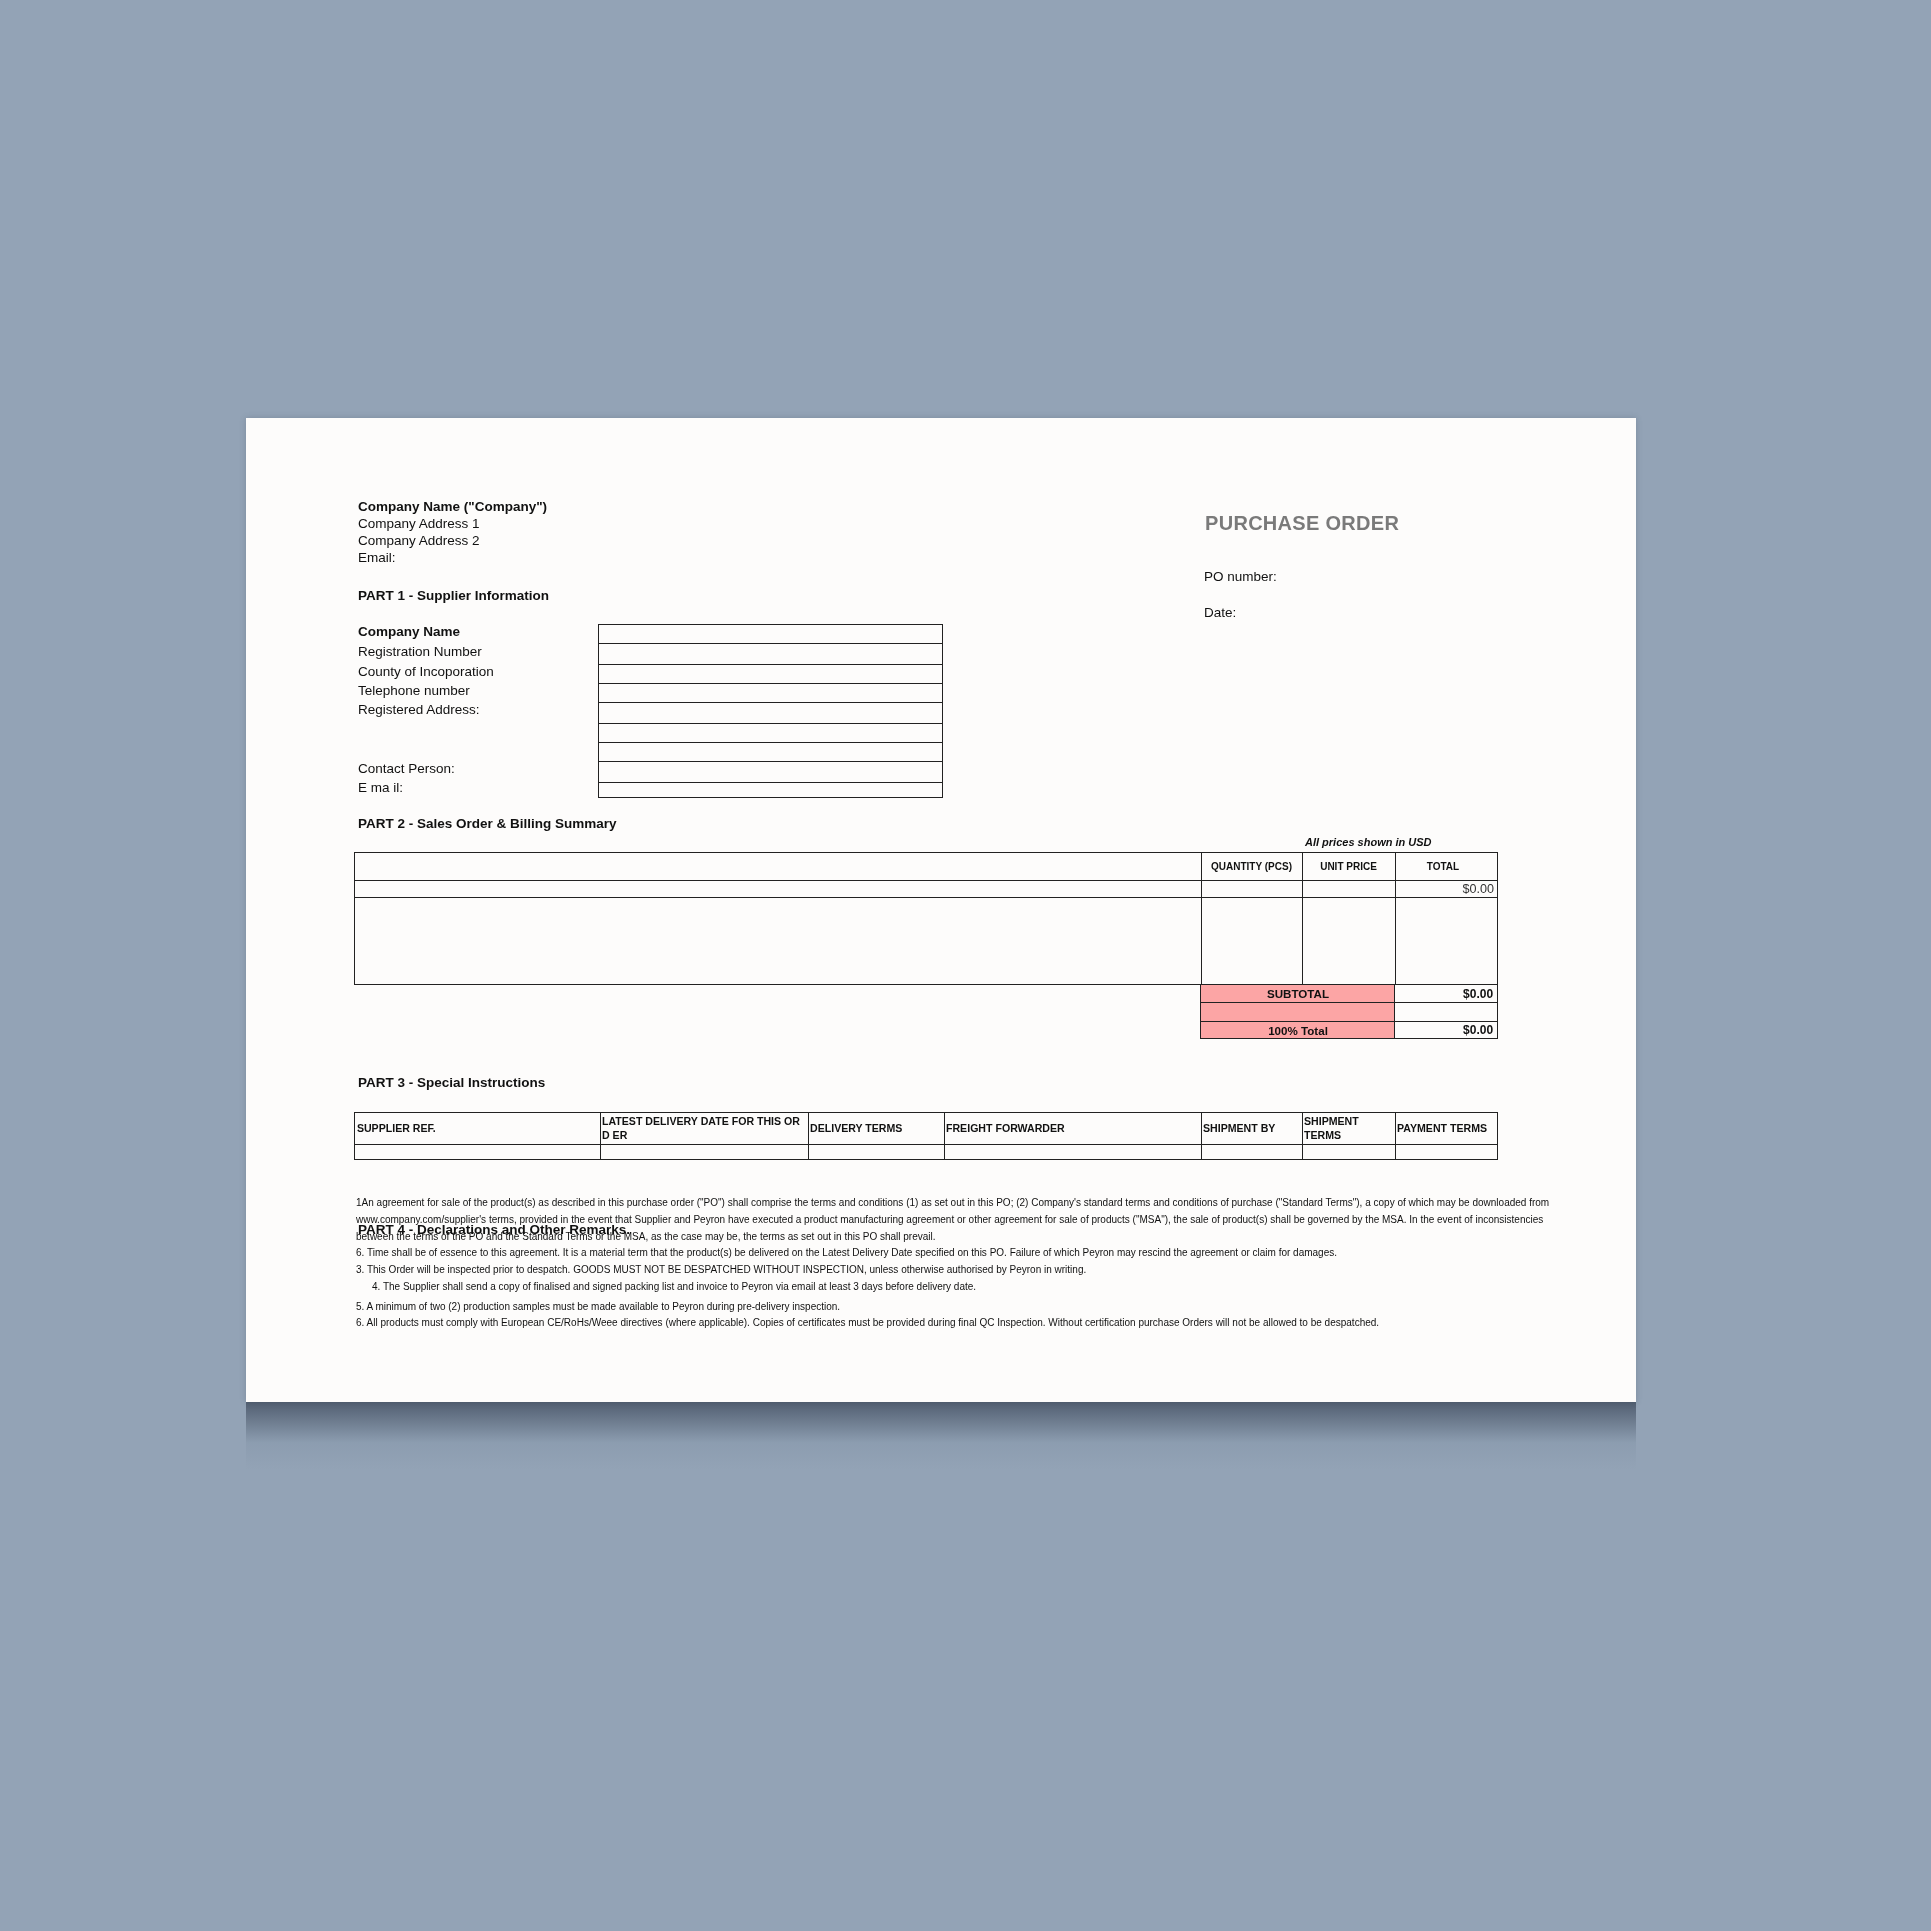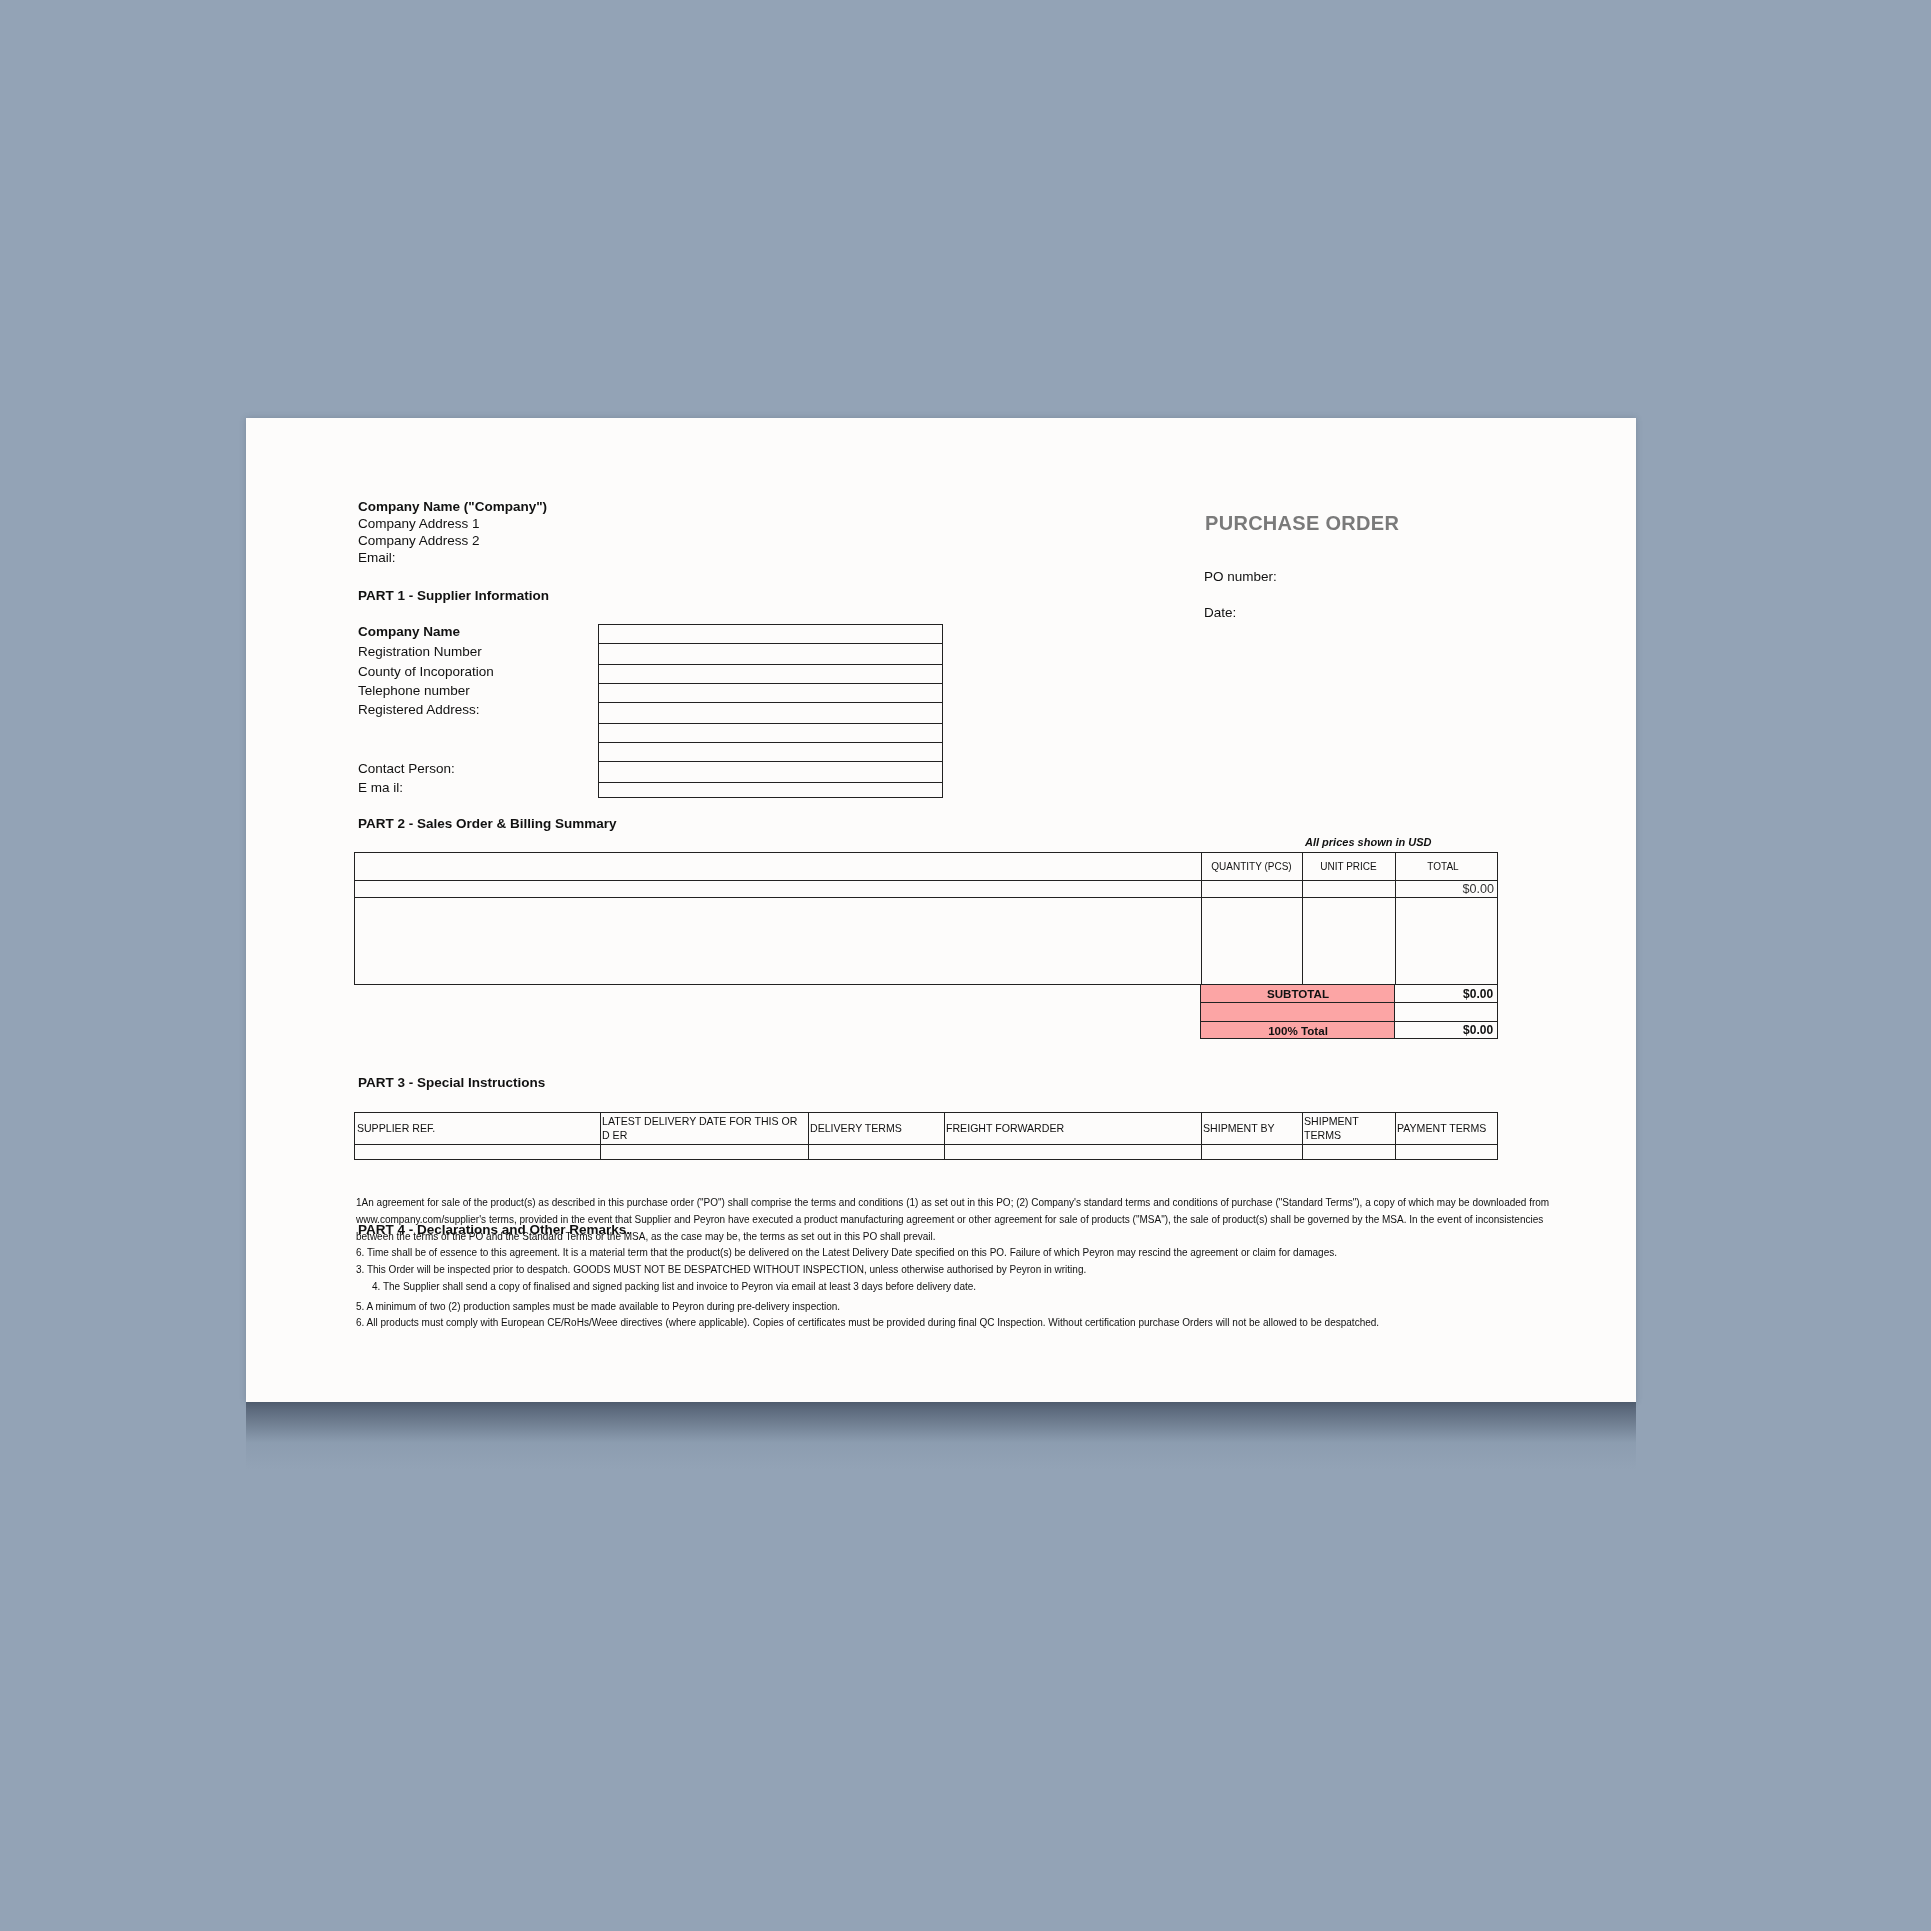--- a/index.html
+++ b/index.html
@@ -21,21 +21,21 @@
   .abs { position:absolute; white-space:nowrap; }
   .t14 { font-size:13.5px; line-height:16.4px; }
   .b { font-weight:bold; }
   .title {
     font-size:20px; font-weight:bold; color:#7a7a7a; letter-spacing:0.3px;
   }
   .grid { position:absolute; border:1.4px solid #222; box-sizing:border-box; }
   .hline { position:absolute; height:0; border-top:1.4px solid #222; }
   .vline { position:absolute; width:0; border-left:1.4px solid #222; }
   .cell { position:absolute; box-sizing:border-box; display:flex; align-items:center; }
-  .hdr { font-size:10.6px; font-weight:normal; line-height:13.5px; }
+  .hdr { font-size:10.6px; font-weight:bold; line-height:13.5px; }
   .gray { background:#fca5a5; }
   .remarks { font-size:10px; line-height:17px; color:#111; }
 </style>
 </head>
 <body>
 
 <div class="shadow"></div>
 
 <div class="paper">
 

